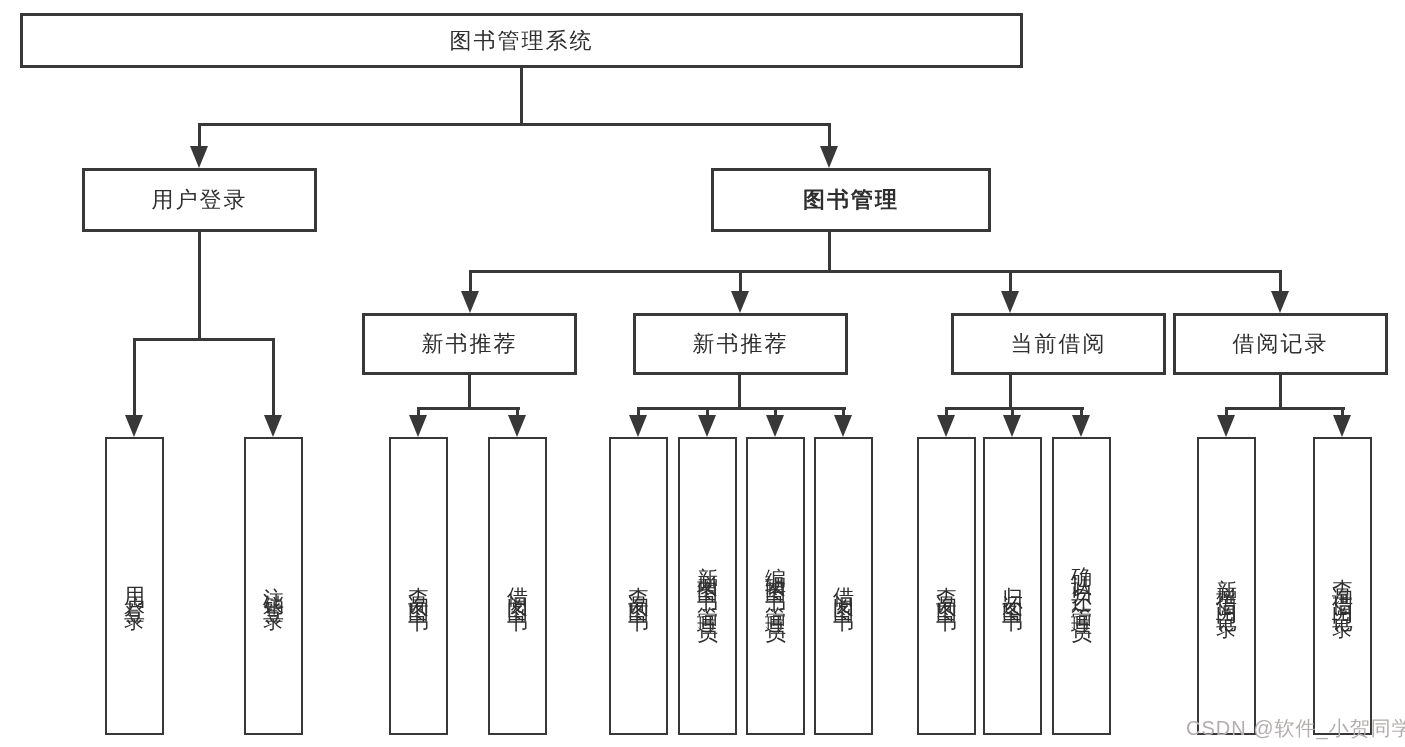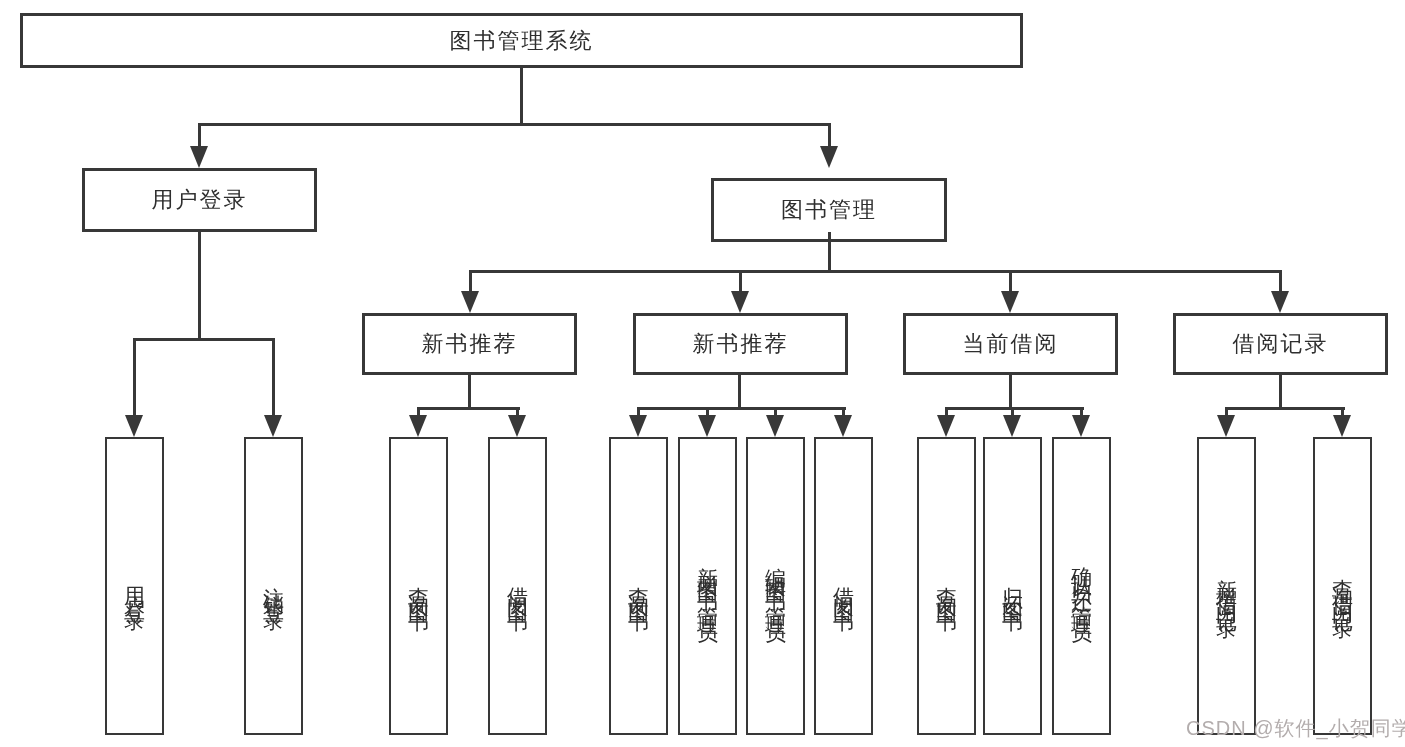--- a/index.html
+++ b/index.html
@@ -67,21 +67,21 @@
   <div class="box" style="left:20px; top:13px; width:1003px; height:55px;">图书管理系统</div>
 
   <div class="vline" style="left:520px; top:68px; height:57px;"></div>
   <div class="hline" style="left:198px; top:123px; width:633px;"></div>
   <div class="vline" style="left:198px; top:123px; height:23px;"></div>
   <div class="arrow" style="left:190px; top:146px;"></div>
   <div class="vline" style="left:828px; top:123px; height:23px;"></div>
   <div class="arrow" style="left:820px; top:146px;"></div>
 
   <div class="box" style="left:82px; top:168px; width:235px; height:64px;">用户登录</div>
-  <div class="box" style="left:711px; top:178px; width:236px; height:64px;">图书管理</div>
+  <div class="box" style="left:711px; top:168px; width:280px; height:64px;font-weight:bold;">图书管理</div>
 
   <div class="vline" style="left:198px; top:232px; height:108px;"></div>
   <div class="hline" style="left:133px; top:338px; width:142px;"></div>
   <div class="vline" style="left:133px; top:338px; height:77px;"></div>
   <div class="arrow" style="left:125px; top:415px;"></div>
   <div class="vline" style="left:272px; top:338px; height:77px;"></div>
   <div class="arrow" style="left:264px; top:415px;"></div>
 
   <div class="vline" style="left:828px; top:232px; height:40px;"></div>
   <div class="hline" style="left:469px; top:270px; width:813px;"></div>
@@ -89,21 +89,21 @@
   <div class="arrow" style="left:461px; top:291px;"></div>
   <div class="vline" style="left:739px; top:270px; height:21px;"></div>
   <div class="arrow" style="left:731px; top:291px;"></div>
   <div class="vline" style="left:1009px; top:270px; height:21px;"></div>
   <div class="arrow" style="left:1001px; top:291px;"></div>
   <div class="vline" style="left:1279px; top:270px; height:21px;"></div>
   <div class="arrow" style="left:1271px; top:291px;"></div>
 
   <div class="box" style="left:362px; top:313px; width:215px; height:62px;font-family:Liberation Serif, serif;">新书推荐</div>
   <div class="box" style="left:633px; top:313px; width:215px; height:62px;">新书推荐</div>
-  <div class="box" style="left:903px; top:313px; width:215px; height:62px;">当前借阅</div>
+  <div class="box" style="left:951px; top:313px; width:215px; height:62px;">当前借阅</div>
   <div class="box" style="left:1173px; top:313px; width:215px; height:62px;">借阅记录</div>
 
   <div class="vline" style="left:468px; top:375px; height:34px;"></div>
   <div class="hline" style="left:417px; top:407px; width:103px;"></div>
   <div class="vline" style="left:417px; top:407px; height:8px;"></div>
   <div class="arrow" style="left:409px; top:415px;"></div>
   <div class="vline" style="left:516px; top:407px; height:8px;"></div>
   <div class="arrow" style="left:508px; top:415px;"></div>
 
   <div class="vline" style="left:738px; top:375px; height:34px;"></div>

